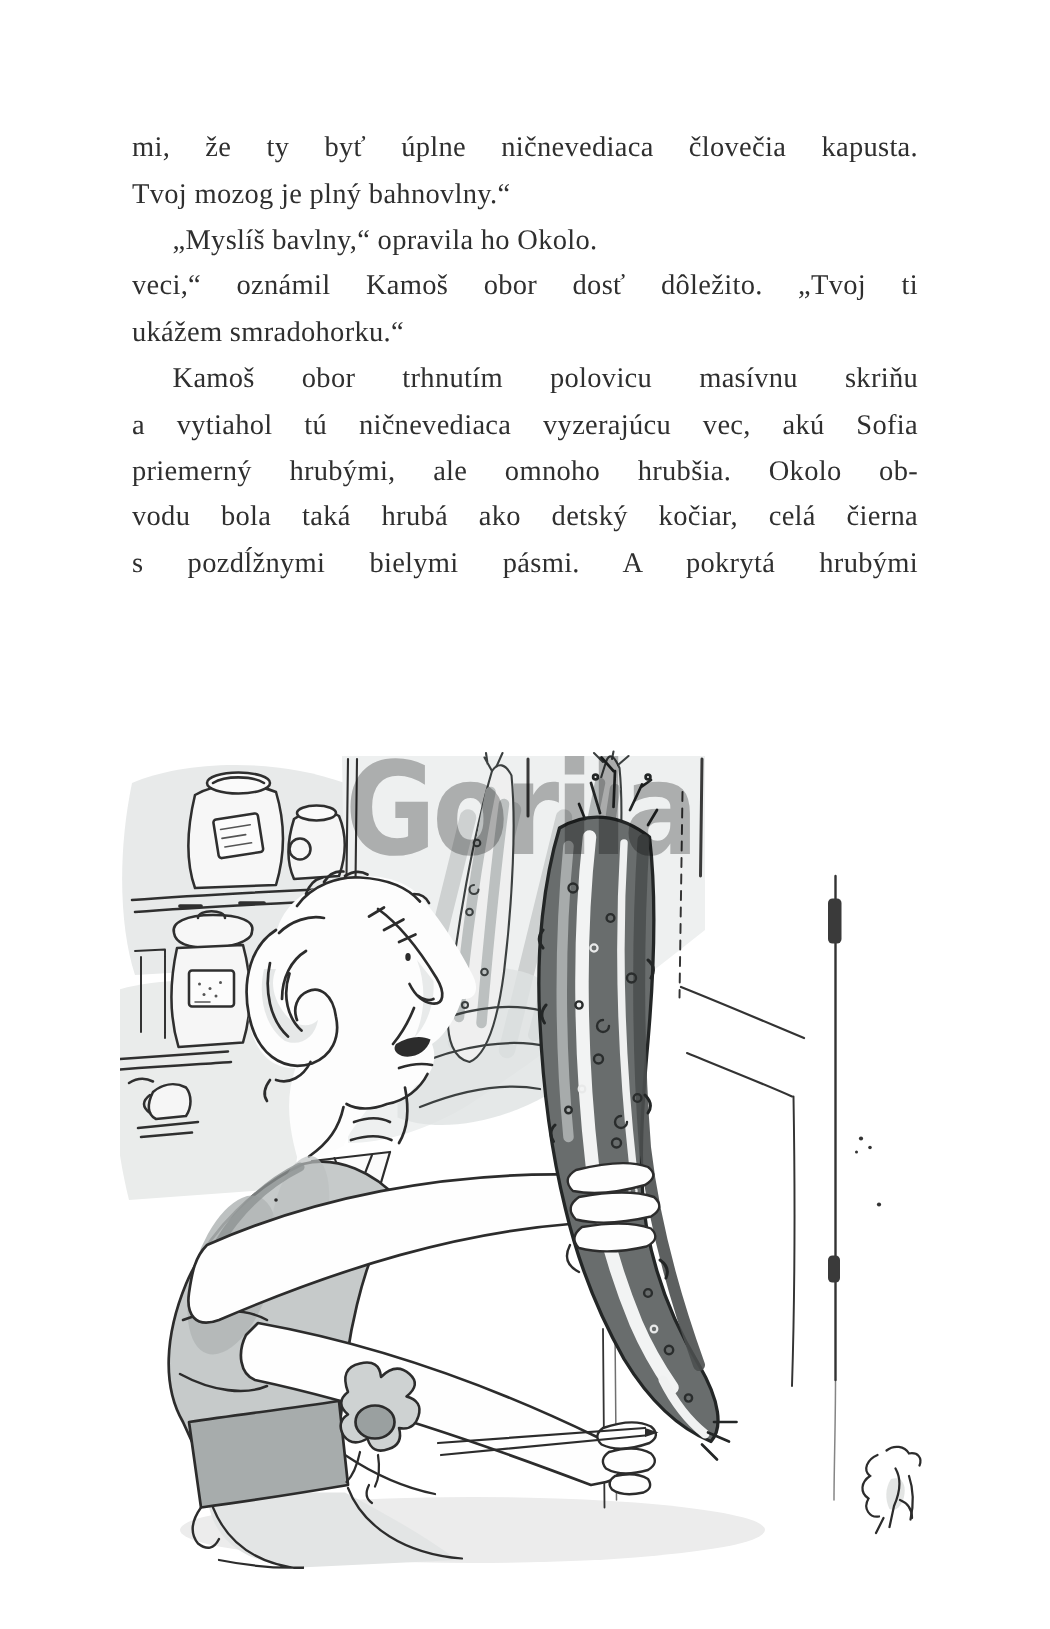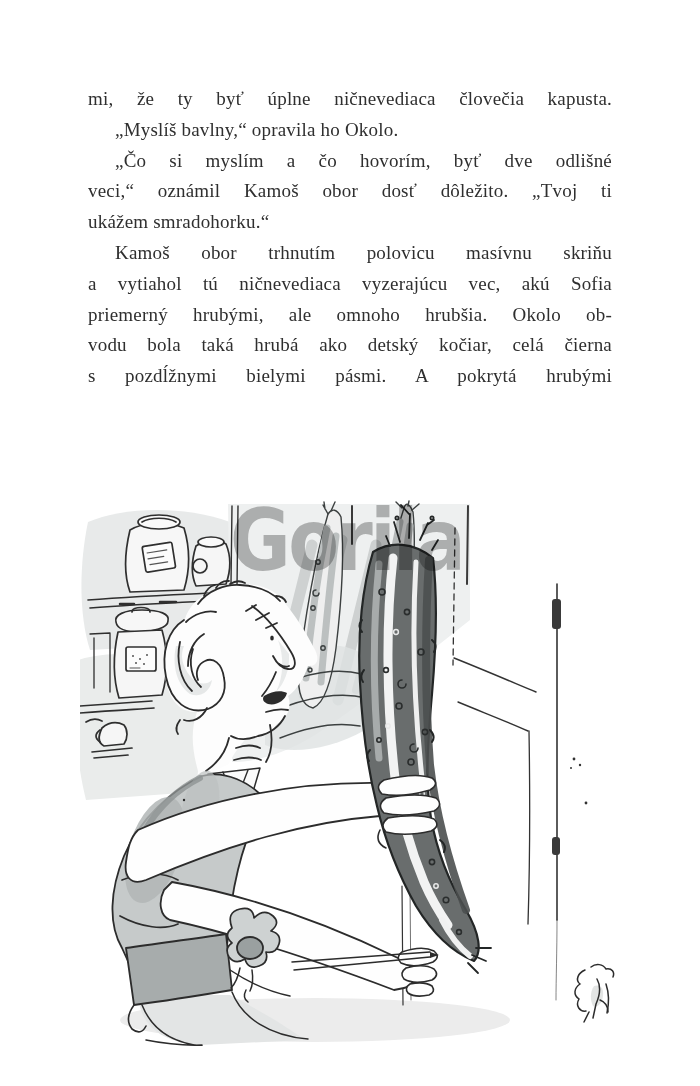--- a/index.html
+++ b/index.html
@@ -28,26 +28,26 @@
              mix-blend-mode:multiply;opacity:.62;pointer-events:none;}
 </style>
 </head>
 <body>
 
 <div class="page">
 
   <div class="textblock">
     <p class="para">
       <span class="line j">mi, že ty byť úplne ničnevediaca človečia kapusta.</span>
+      <span class="line">Tvoj mozog je plný bahnovlny.“</span>
     </p>
     <p class="para">
       <span class="line ind">„Myslíš bavlny,“ opravila ho Okolo.</span>
     </p>
     <p class="para">
-      <span class="line j ind">„Čo si myslím a čo hovorím, byť dve odlišné</span>
       <span class="line j">veci,“ oznámil Kamoš obor dosť dôležito. „Tvoj ti</span>
       <span class="line">ukážem smradohorku.“</span>
     </p>
     <p class="para">
       <span class="line j ind">Kamoš obor trhnutím polovicu masívnu skriňu</span>
       <span class="line j">a vytiahol tú ničnevediaca vyzerajúcu vec, akú Sofia</span>
       <span class="line j">priemerný hrubými, ale omnoho hrubšia. Okolo ob-</span>
       <span class="line j">vodu bola taká hrubá ako detský kočiar, celá čierna</span>
       <span class="line j">s pozdĺžnymi bielymi pásmi. A pokrytá hrubými</span>
     </p>

